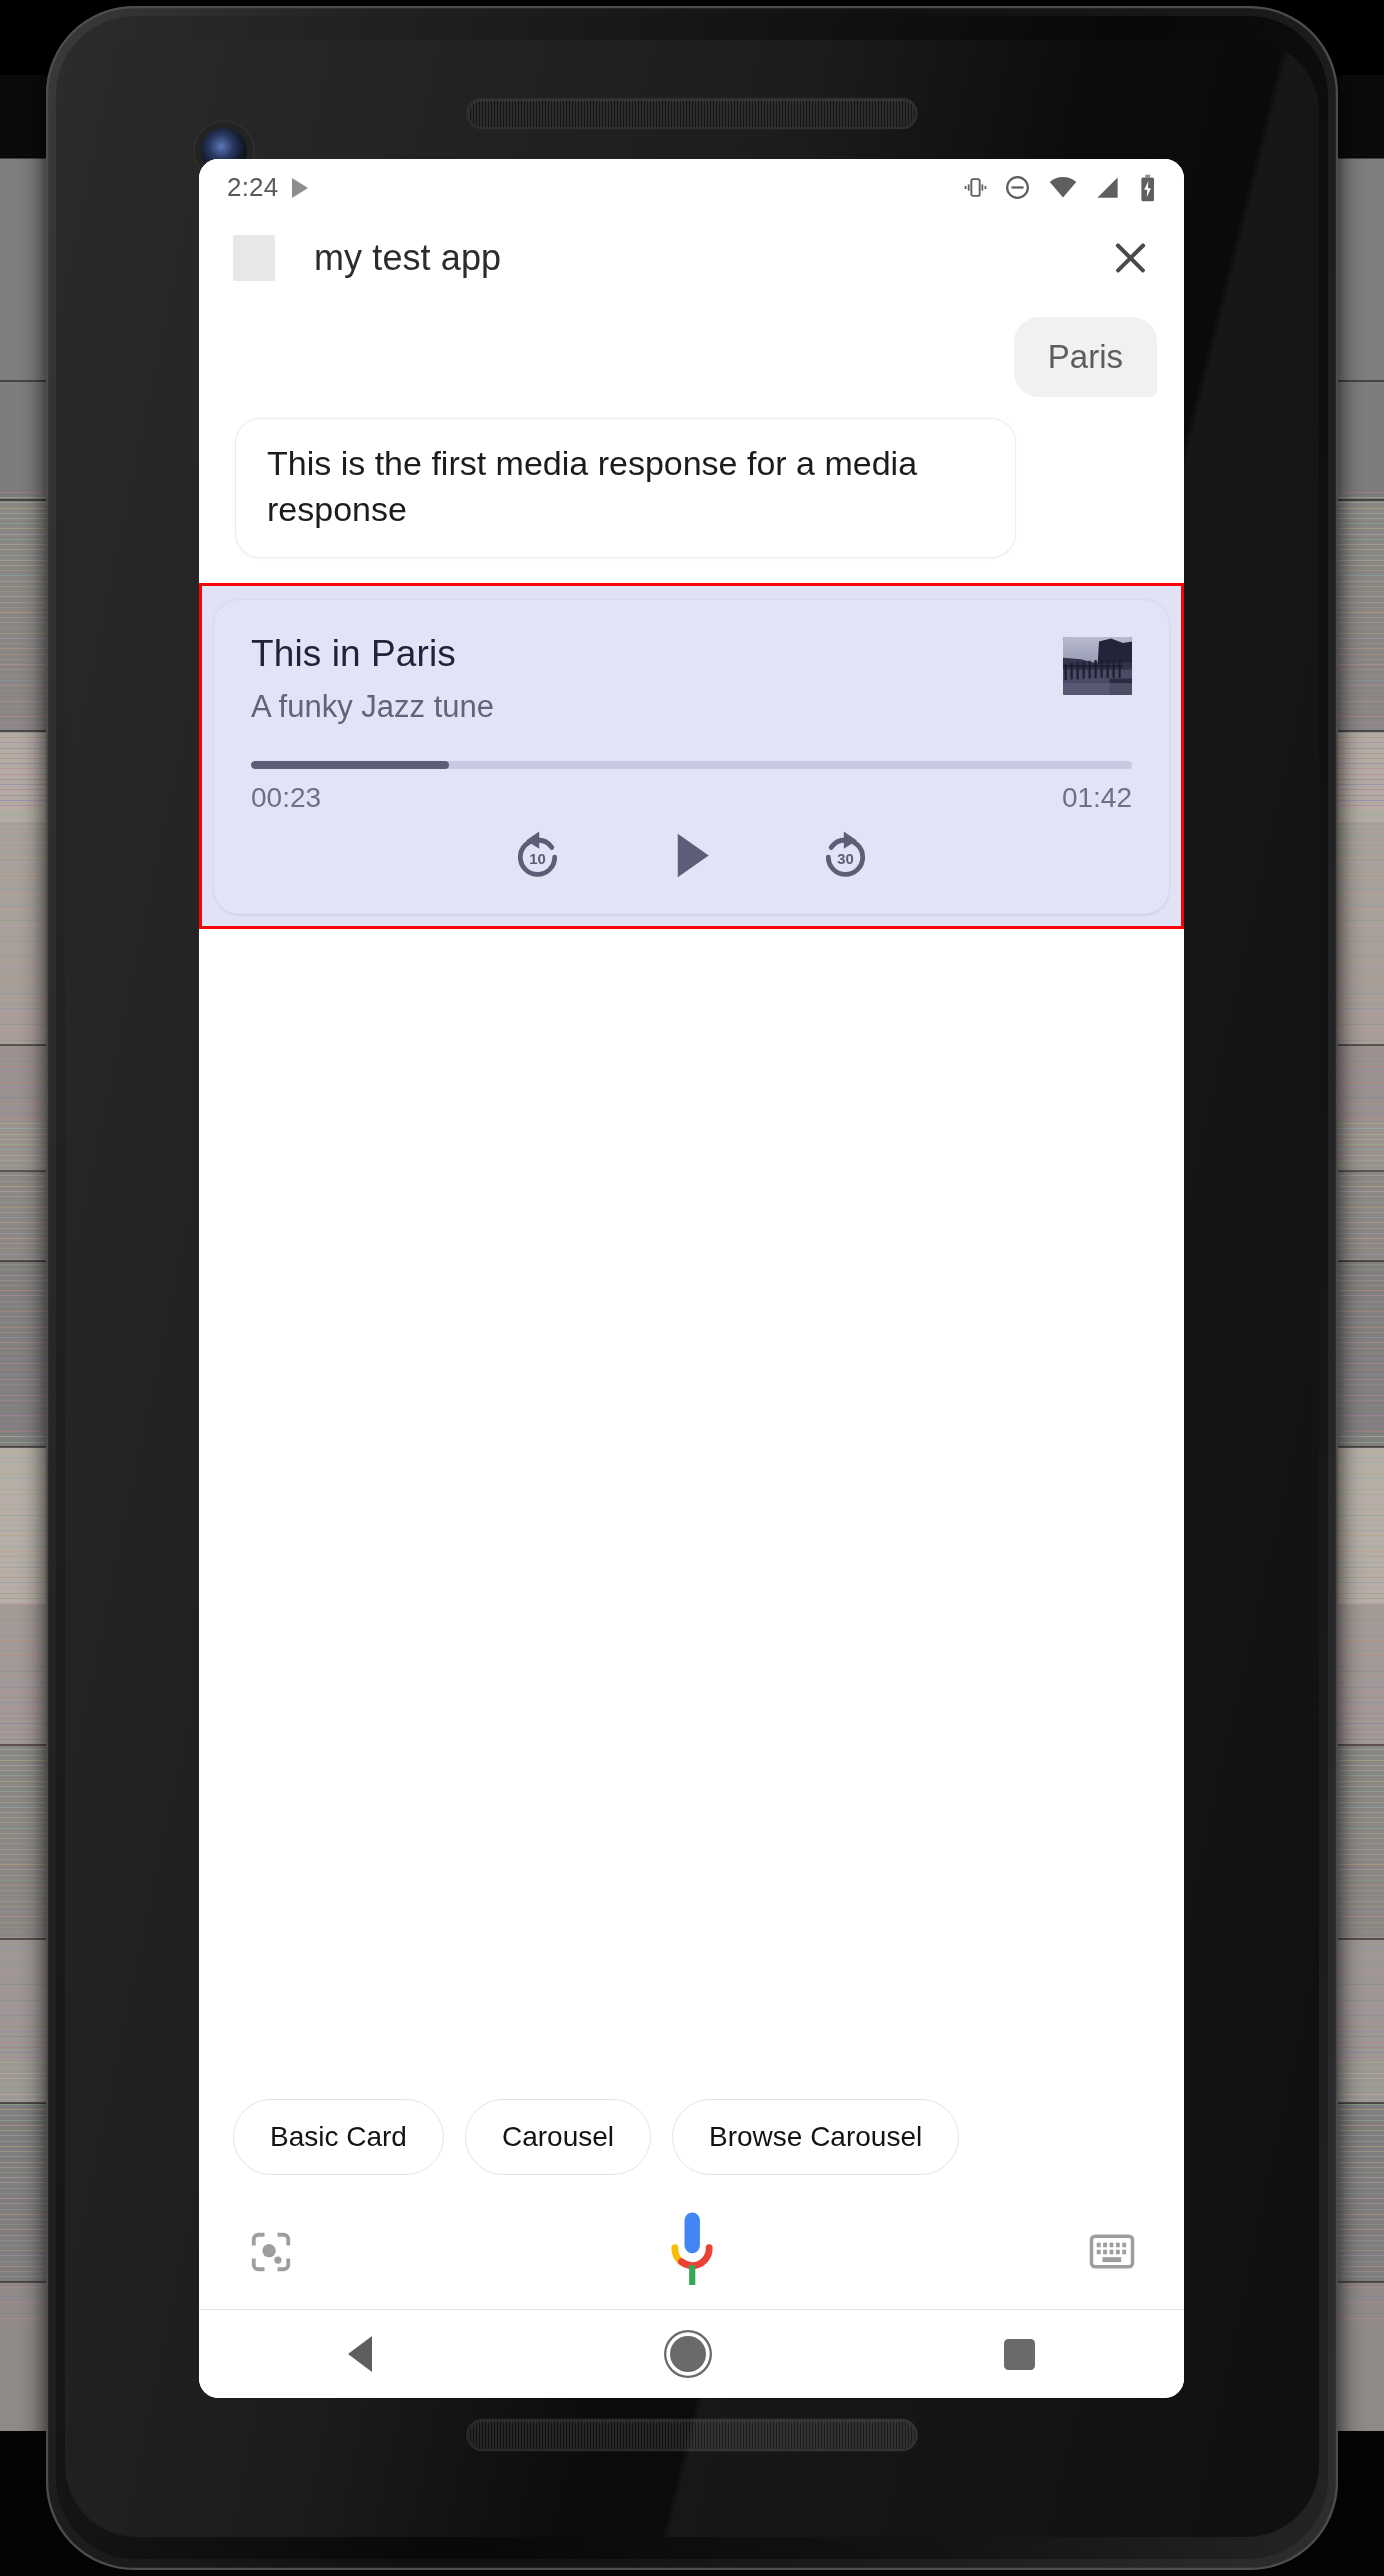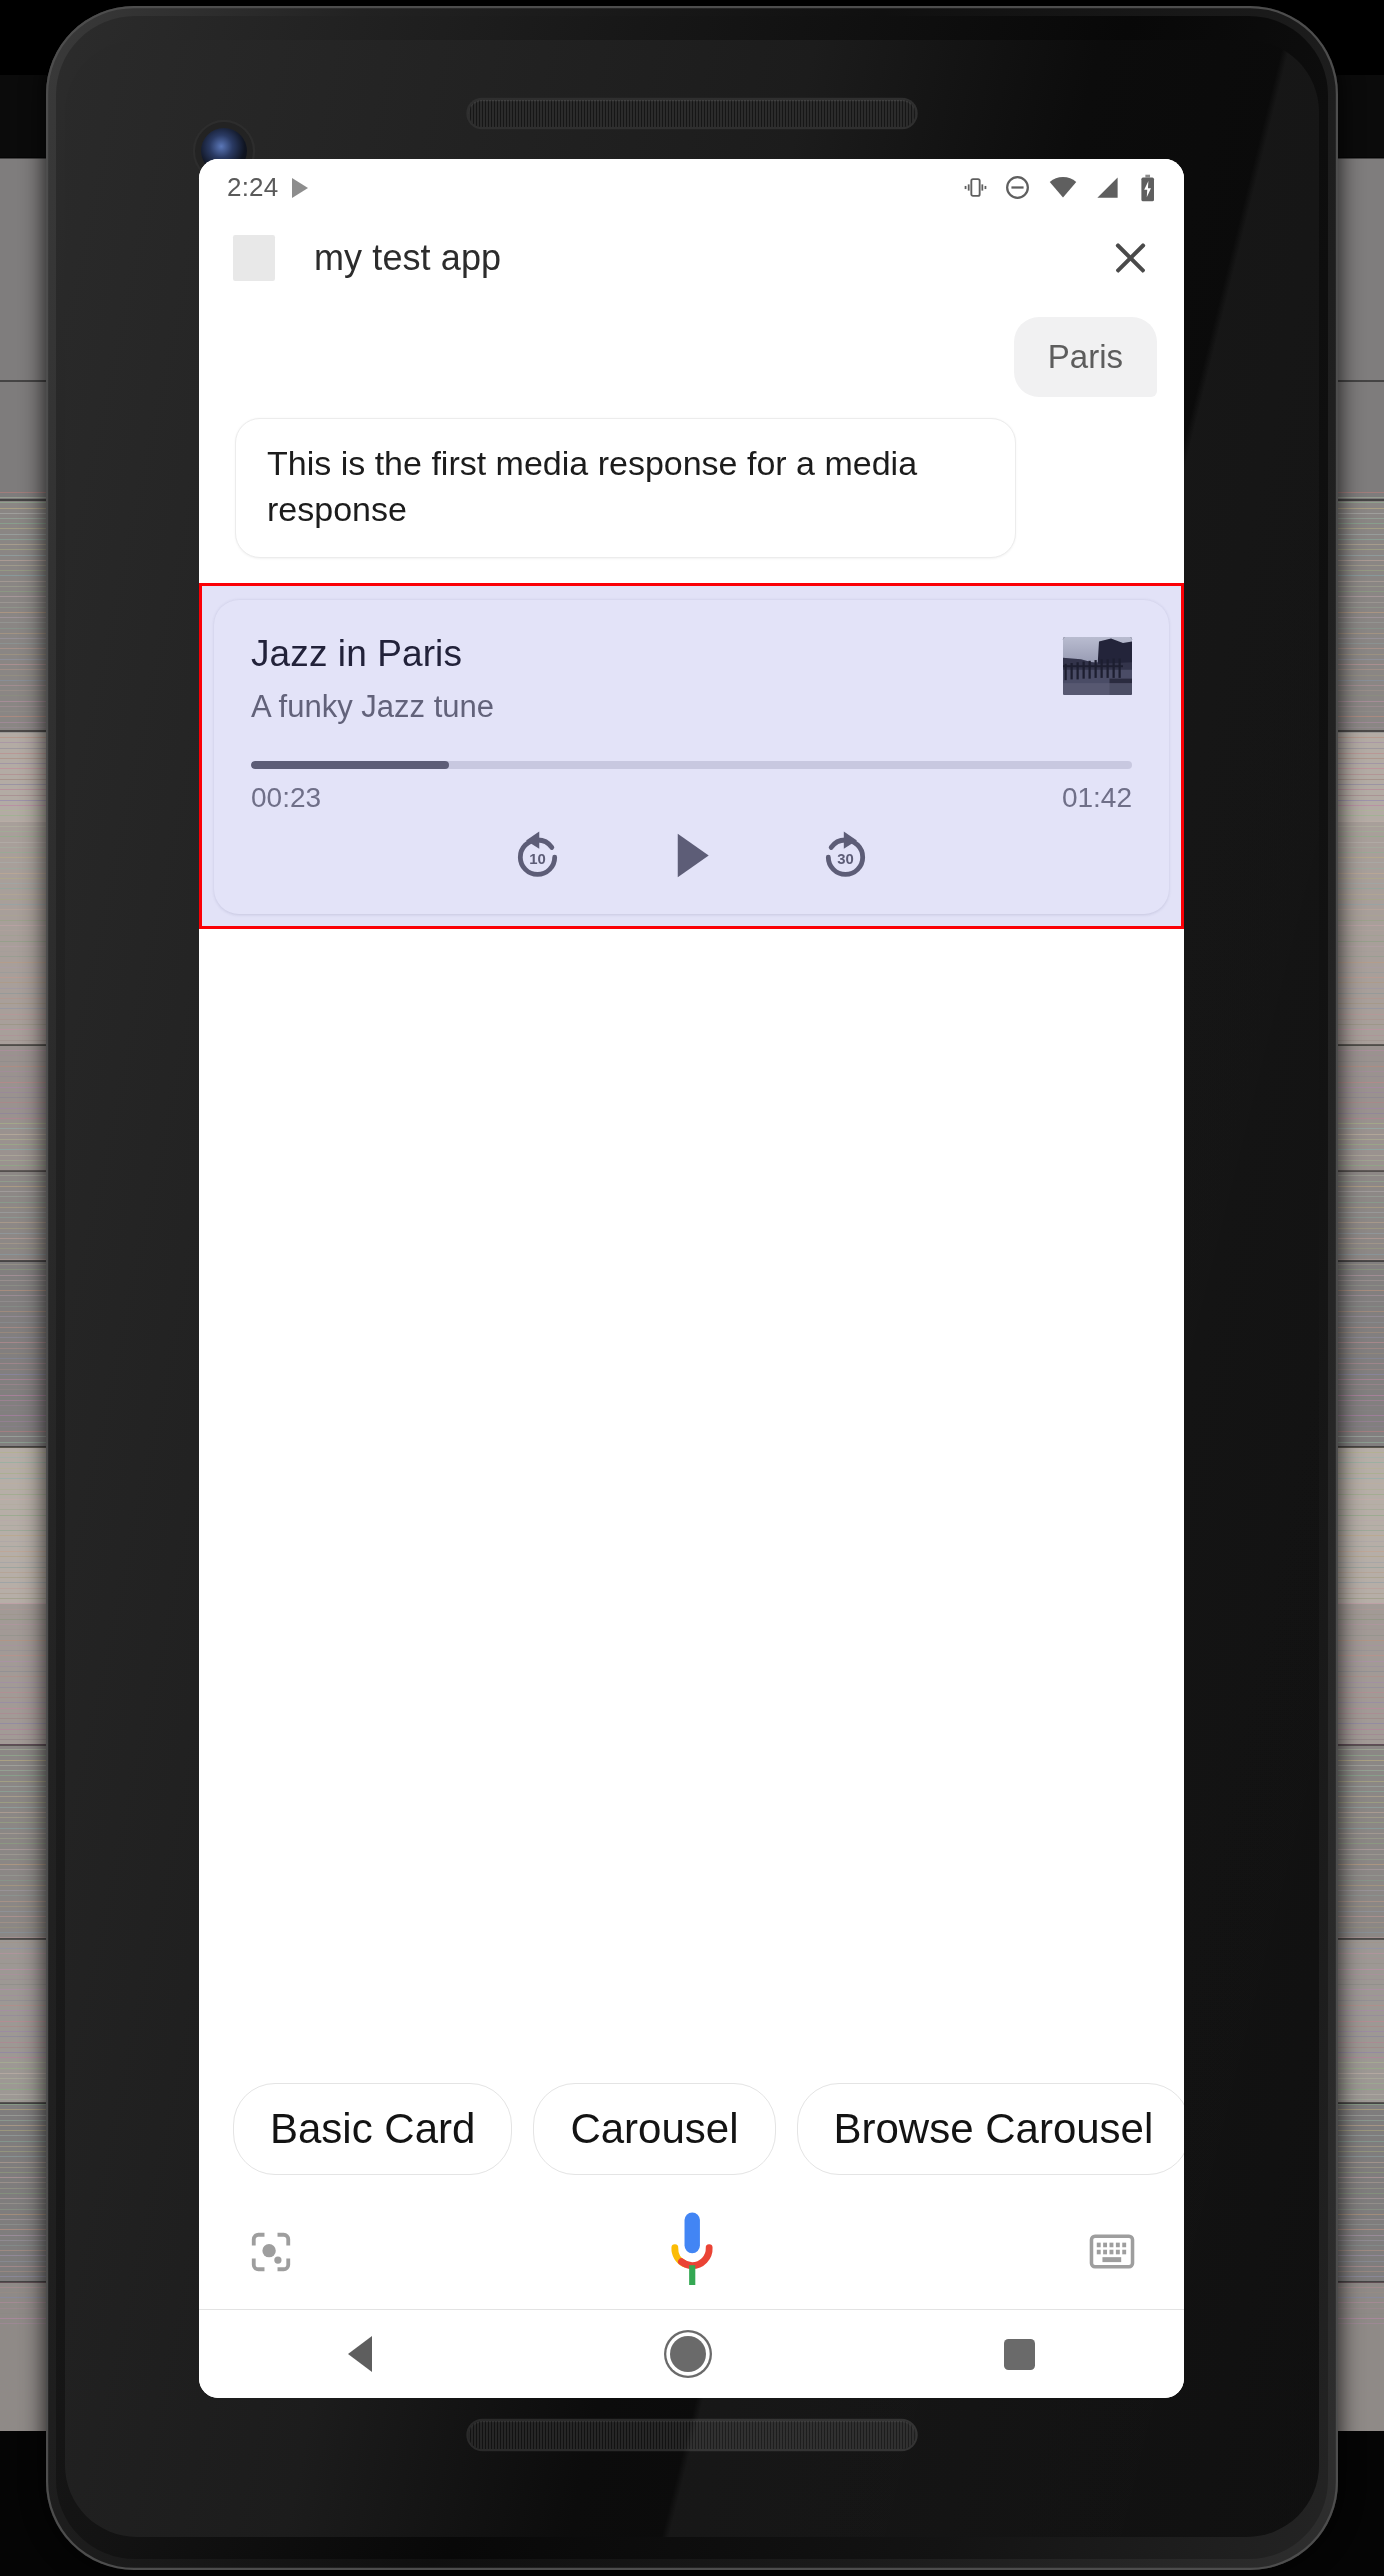--- a/index.html
+++ b/index.html
@@ -126,21 +126,21 @@
   .mc-progress { margin-top:36px; height:8.2px; border-radius:4.5px; background:#c8c8e0; position:relative; overflow:hidden; }
   .mc-progress-fill { position:absolute; left:0; top:0; bottom:0; background:#5d5d77; border-radius:4.5px; }
   .mc-times { display:flex; justify-content:space-between; margin-top:13.4px; font-size:28px; color:#6f6f88; }
   .mc-controls { display:flex; justify-content:center; align-items:center; gap:101px; margin-top:13.4px; padding-bottom:6px; }
   .ctl { cursor:pointer; display:flex; align-items:center; justify-content:center; }
 
   
   .chips { flex:0 0 auto; background:#fff; display:flex; gap:21px; padding:22.4px 0 22.4px 34px; overflow:hidden; }
   .chip {
     border:1.5px solid #e4e4e4; border-radius:42px; padding:21px 36px;
-    font-size:42px; color:#131313; white-space:nowrap; background:#fff; cursor:pointer;
+    font-size:28px; color:#131313; white-space:nowrap; background:#fff; cursor:pointer;
   }
 
   
   .inputbar { flex:0 0 113px; background:#fff; display:flex; align-items:center;
               justify-content:space-between; padding:0 49px; border-bottom:1.5px solid #e3e3e3; }
 
   
   .navbar { flex:0 0 88px; background:#fff; display:flex; align-items:center; justify-content:space-around; }
   .nav-back { width:0;height:0;border-right:24.6px solid #5e5e5e;
               border-top:18.6px solid transparent;border-bottom:18.6px solid transparent; cursor:pointer;}
@@ -591,21 +591,21 @@
         <div class="bot-bubble">
           <div class="bot-text">This is the first media response for a media response</div>
         </div>
       </div>
 
       <div class="media-outer" style="border-color: rgb(251, 0, 6);">
         <div class="media-card">
 
           <div class="mc-top">
             <div class="mc-texts">
-              <div class="mc-title">Jazz in Paris</div>
+              <div class="mc-title">This in Paris</div>
               <div class="mc-sub">A funky Jazz tune</div>
             </div>
             <div class="mc-thumb">
               <svg width="69" height="58" viewBox="0 0 92 78" preserveAspectRatio="none">
                 <defs>
                   <linearGradient id="skyg" x1="0" y1="0" x2="0" y2="1">
                     <stop offset="0%" stop-color="#b9bcd0"></stop>
                       <stop offset="100%" stop-color="#6f7390"></stop>
                   </linearGradient>
                 </defs>

